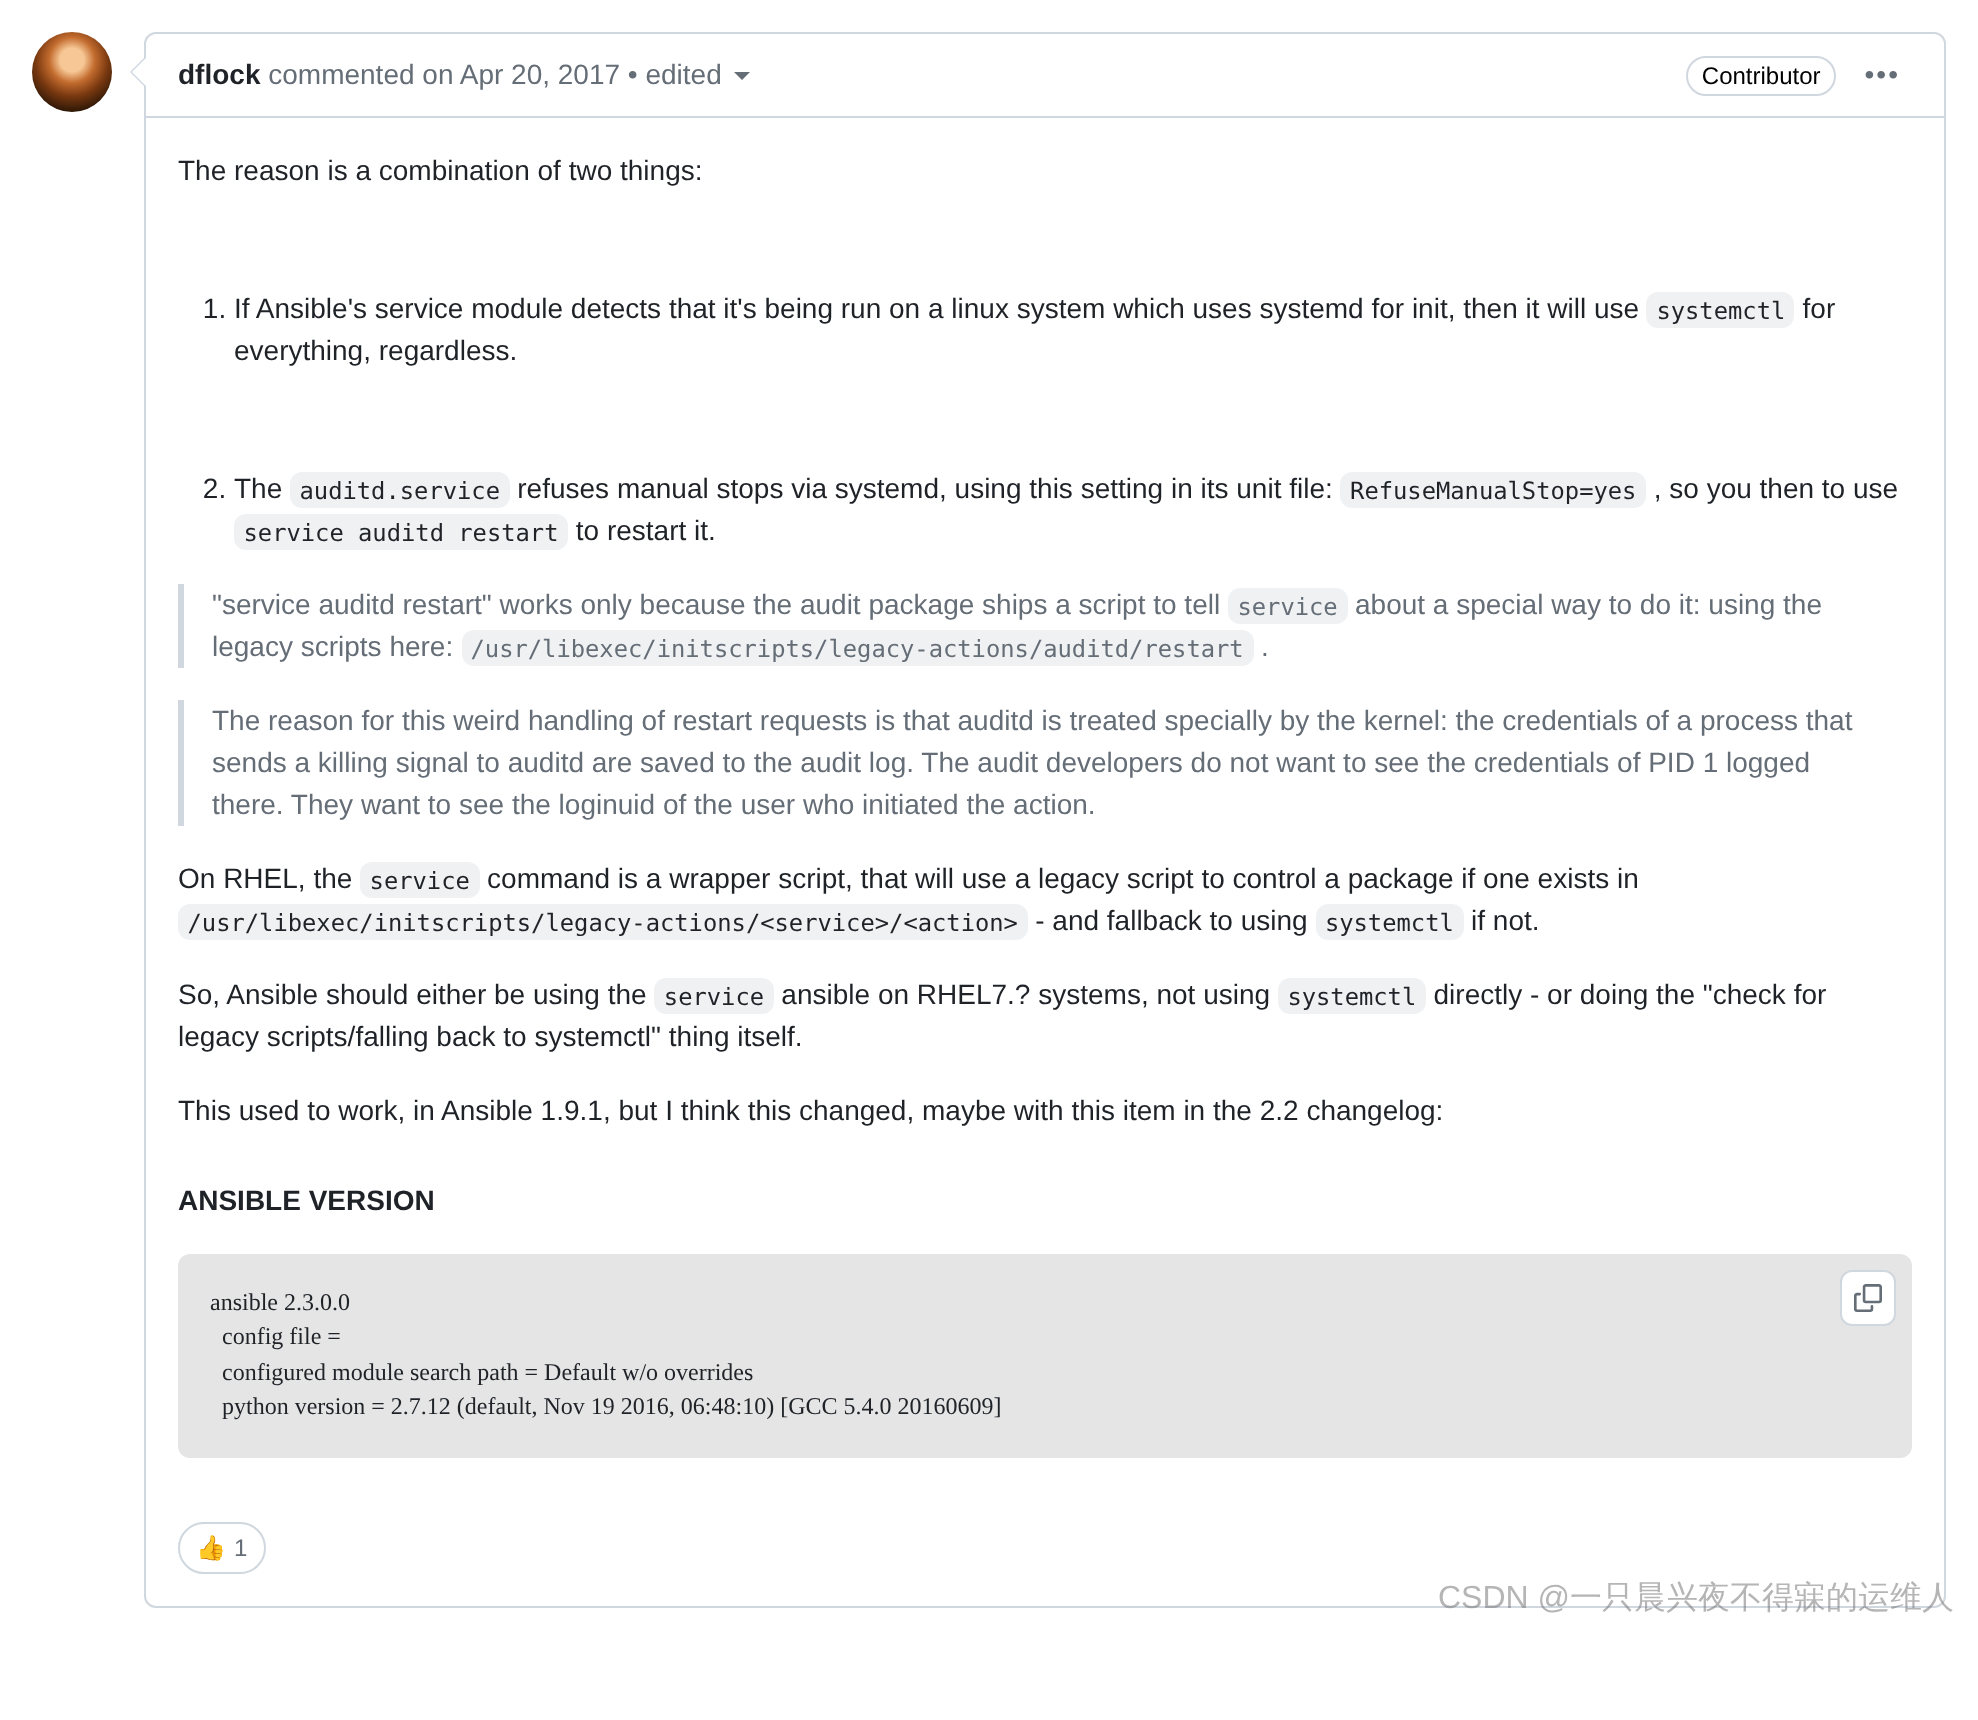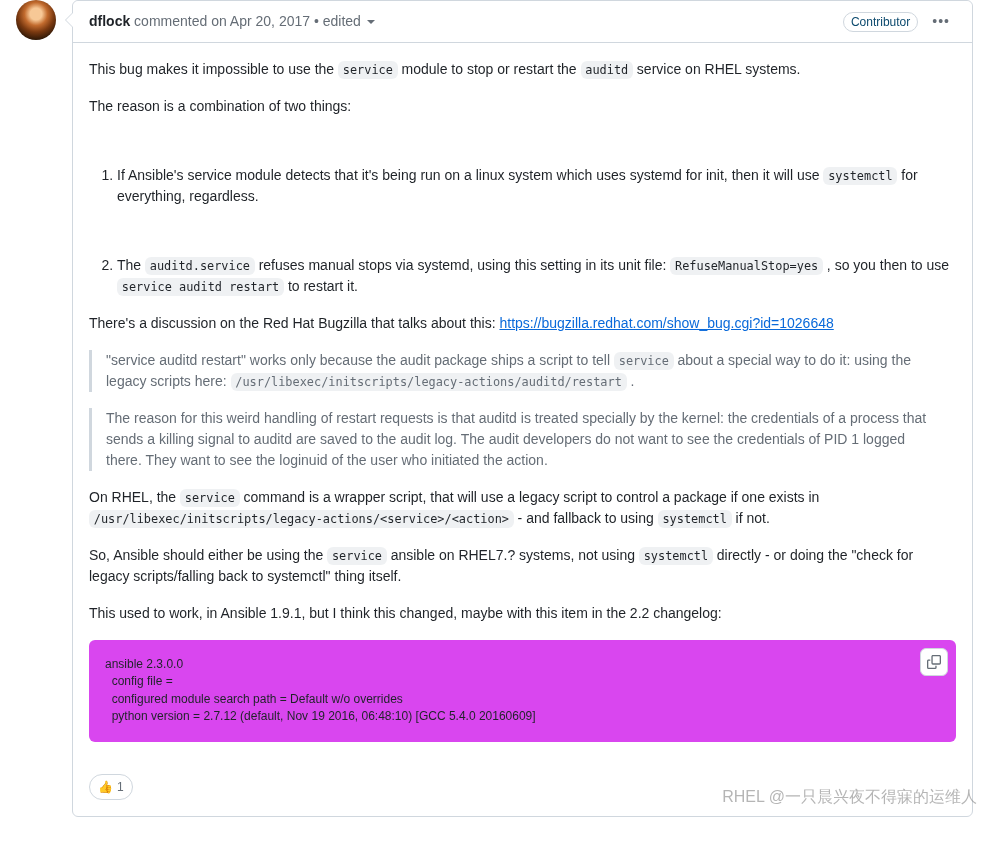--- a/index.html
+++ b/index.html
@@ -8,21 +8,21 @@
       font-size: 14px;
       line-height: 1.5;
       color: #1f2328;
       background: #fff;
       width: 989px;
       position: relative;
     }
     .comment-wrap {
       display: flex;
       gap: 16px;
-      padding: 0 16px;
+      padding: 16px 16px;
       border-radius: 20px;
     }
     .avatar {
       width: 40px;
       height: 40px;
       border-radius: 50%;
       background: radial-gradient(circle at 50% 35%, #f7c896 18%, #c26b2e 35%, #7a3910 55%, #2a1606 80%);
       flex-shrink: 0;
     }
     .comment-box {
@@ -62,21 +62,21 @@
       font-weight: 600;
       color: #1f2328;
     }
     .comment-header .meta { flex: 1; }
     .badge {
       border: 1px solid #d0d7de;
       border-radius: 2em;
       padding: 0 7px;
       font-size: 12px;
       font-weight: 500;
-      color: #0c4a6e;
+      color: #000000;
       margin-right: 8px;
     }
     .kebab {
       color: #656d76;
       font-size: 14px;
       padding: 2px 6px;
       cursor: pointer;
       letter-spacing: 1px;
     }
     .dropdown-caret {
@@ -112,24 +112,24 @@
       margin: 0 0 16px 0;
     }
     h5.sect {
       font-size: 14px;
       font-weight: 600;
       margin-bottom: 16px;
       margin-top: 24px;
     }
     .codeblock {
       position: relative;
-      background: #d946ef;
+      background: #e5e5e5;
       border-radius: 6px;
       padding: 16px;
-      font-family: Liberation Sans, sans-serif;
+      font-family: Liberation Serif, serif;
       font-size: 12px;
       line-height: 1.45;
       overflow: auto;
       margin-bottom: 16px;
       white-space: pre;
     }
     .copy-btn {
       position: absolute;
       top: 8px; right: 8px;
       width: 28px; height: 28px;
@@ -175,59 +175,54 @@
   <div class="comment-box">
     <div class="comment-header">
       <div class="meta">
         <a class="author">dflock</a><span> commented </span><a>on Apr 20, 2017</a><span> • </span><span><span>edited </span><span class="dropdown-caret"></span></span>
       </div>
       <span class="badge">Contributor</span>
       <span class="kebab">•••</span>
     </div>
 
     <div class="comment-body">
-      <p>
-        <span>This bug makes it impossible to use the </span><code class="inline">service</code><span> module to stop or restart the </span><code class="inline">auditd</code><span> service on RHEL systems.</span>
-      </p>
       <p>The reason is a combination of two things:</p>
       <ol>
         <li>
           <span>If Ansible's service module detects that it's being run on a linux system which uses systemd for init, then it will use </span><code class="inline">systemctl</code><span> for everything, regardless.</span>
         </li>
         <li>
           <span>The </span><code class="inline">auditd.service</code><span> refuses manual stops via systemd, using this setting in its unit file: </span><code class="inline">RefuseManualStop=yes</code><span> , so you then to use </span><code class="inline">service auditd restart</code><span> to restart it.</span>
         </li>
       </ol>
-      <p>
-        <span>There's a discussion on the Red Hat Bugzilla that talks about this: </span><a class="link">https://bugzilla.redhat.com/show_bug.cgi?id=1026648</a>
-      </p>
       <blockquote>
         <p><span>"service auditd restart" works only because the audit package ships a script to tell </span><code class="inline">service</code><span> about a special way to do it: using the legacy scripts here: </span><code class="inline">/usr/libexec/initscripts/legacy-actions/auditd/restart</code><span> .</span></p>
       </blockquote>
       <blockquote>
         <p>The reason for this weird handling of restart requests is that auditd is treated specially by the kernel: the credentials of a process that sends a killing signal to auditd are saved to the audit log. The audit developers do not want to see the credentials of PID 1 logged there. They want to see the loginuid of the user who initiated the action.</p>
       </blockquote>
       <p>
         <span>On RHEL, the </span><code class="inline">service</code><span> command is a wrapper script, that will use a legacy script to control a package if one exists in </span><code class="inline">/usr/libexec/initscripts/legacy-actions/&lt;service&gt;/&lt;action&gt;</code><span> - and fallback to using </span><code class="inline">systemctl</code><span> if not.</span>
       </p>
       <p>
         <span>So, Ansible should either be using the </span><code class="inline">service</code><span> ansible on RHEL7.? systems, not using </span><code class="inline">systemctl</code><span> directly - or doing the "check for legacy scripts/falling back to systemctl" thing itself.</span>
       </p>
       <p>This used to work, in Ansible 1.9.1, but I think this changed, maybe with this item in the 2.2 changelog:</p>
+      <h5 class="sect">ANSIBLE VERSION</h5>
       <div class="codeblock"><div class="copy-btn"><svg width="14" height="14" viewBox="0 0 16 16" fill="#656d76">
               <path d="M0 6.75C0 5.784.784 5 1.75 5h1.5a.75.75 0 0 1 0 1.5h-1.5a.25.25 0 0 0-.25.25v7.5c0 .138.112.25.25.25h7.5a.25.25 0 0 0 .25-.25v-1.5a.75.75 0 0 1 1.5 0v1.5A1.75 1.75 0 0 1 9.25 16h-7.5A1.75 1.75 0 0 1 0 14.25Z"></path>
               <path d="M5 1.75C5 .784 5.784 0 6.75 0h7.5C15.216 0 16 .784 16 1.75v7.5A1.75 1.75 0 0 1 14.25 11h-7.5A1.75 1.75 0 0 1 5 9.25Zm1.75-.25a.25.25 0 0 0-.25.25v7.5c0 .138.112.25.25.25h7.5a.25.25 0 0 0 .25-.25v-7.5a.25.25 0 0 0-.25-.25Z"></path>
             </svg></div><span>ansible 2.3.0.0
   config file =
   configured module search path = Default w/o overrides
   python version = 2.7.12 (default, Nov 19 2016, 06:48:10) [GCC 5.4.0 20160609]</span></div>
     </div>
 
     <div class="reactions">
       <button class="reaction-pill">
         <span>👍</span>
         <span>1</span>
       </button>
     </div>
   </div>
 </div>
 
-<div class="watermark">RHEL @一只晨兴夜不得寐的运维人</div>
+<div class="watermark">CSDN @一只晨兴夜不得寐的运维人</div>
 
 </body></html>

